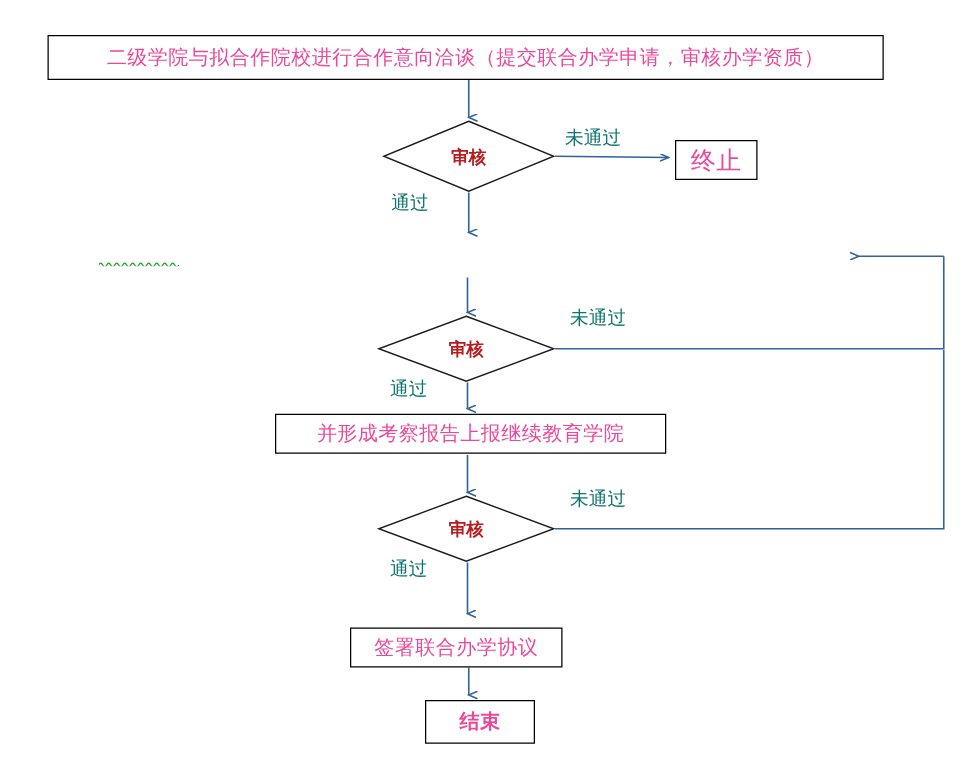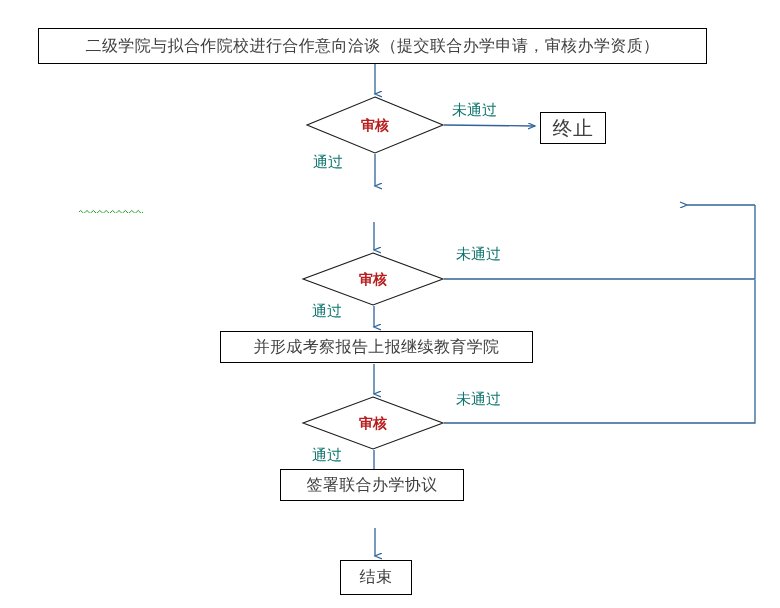--- a/index.html
+++ b/index.html
@@ -30,32 +30,32 @@
   .node-box {
     position: absolute;
     box-sizing: border-box;
     border: 1px solid #000000;
     background: #ffffff;
     display: flex;
     align-items: center;
     justify-content: center;
     font-family: "Liberation Serif", "DejaVu Serif", serif;
     font-size: 16px;
-    color: #404040;
+    color: #ec4899;
     letter-spacing: 0.4px;
     white-space: nowrap;
     z-index: 3;
   }
 
   #box-negotiation { left: 38px;  top: 28px;  width: 669px; height: 36px; }
   #box-terminate   { left: 540px; top: 112px; width: 66px;  height: 32px; font-size: 20px; }
   #box-inspection  { left: 57px;  top: 190px; width: 626px; height: 31px; }
   #box-presidents  { left: 220px; top: 331px; width: 313px; height: 32px; }
-  #box-agreement   { left: 280px; top: 469px; width: 184px; height: 32px; }
-  #box-end         { left: 340px; top: 560px; width: 72px;  height: 35px; }
+  #box-agreement   { left: 280px; top: 502px; width: 170px; height: 32px; }
+  #box-end         { left: 340px; top: 560px; width: 88px;  height: 35px; font-weight: bold; }
 
   
   .squiggle {
     position: absolute;
     left: 79px;
     top: 209px;
     width: 66px;
     height: 4px;
     z-index: 4;
     pointer-events: none;

